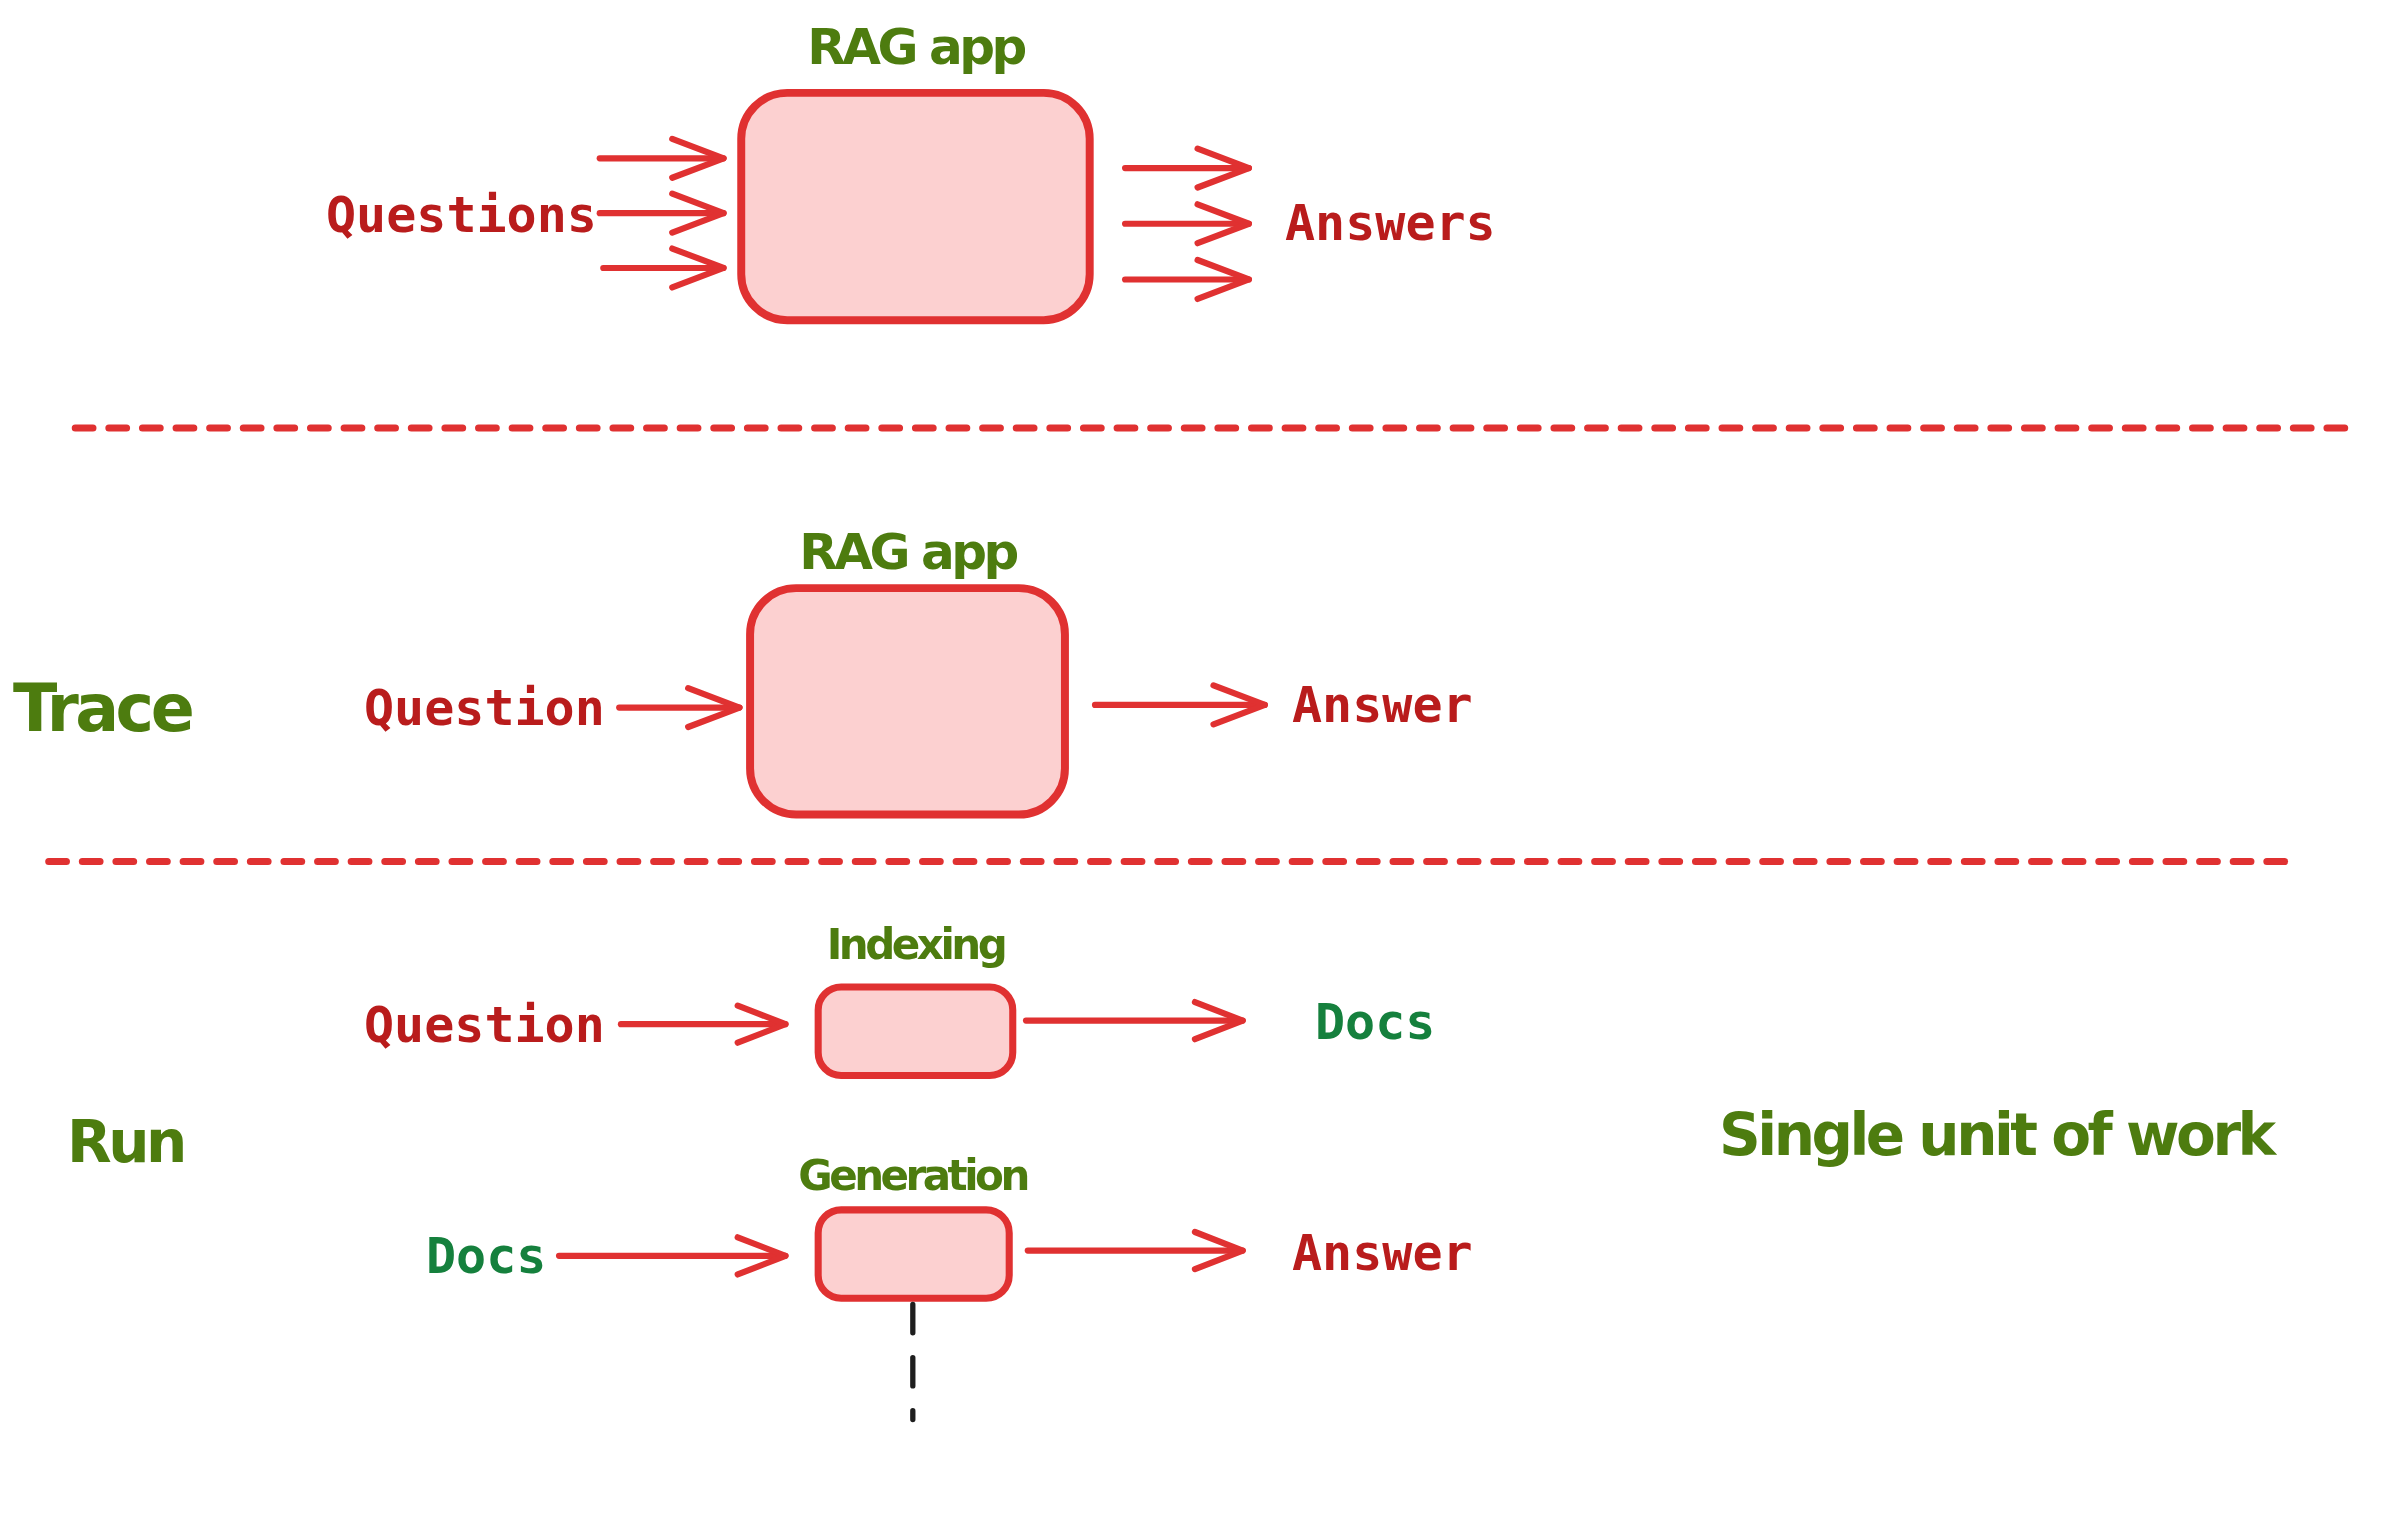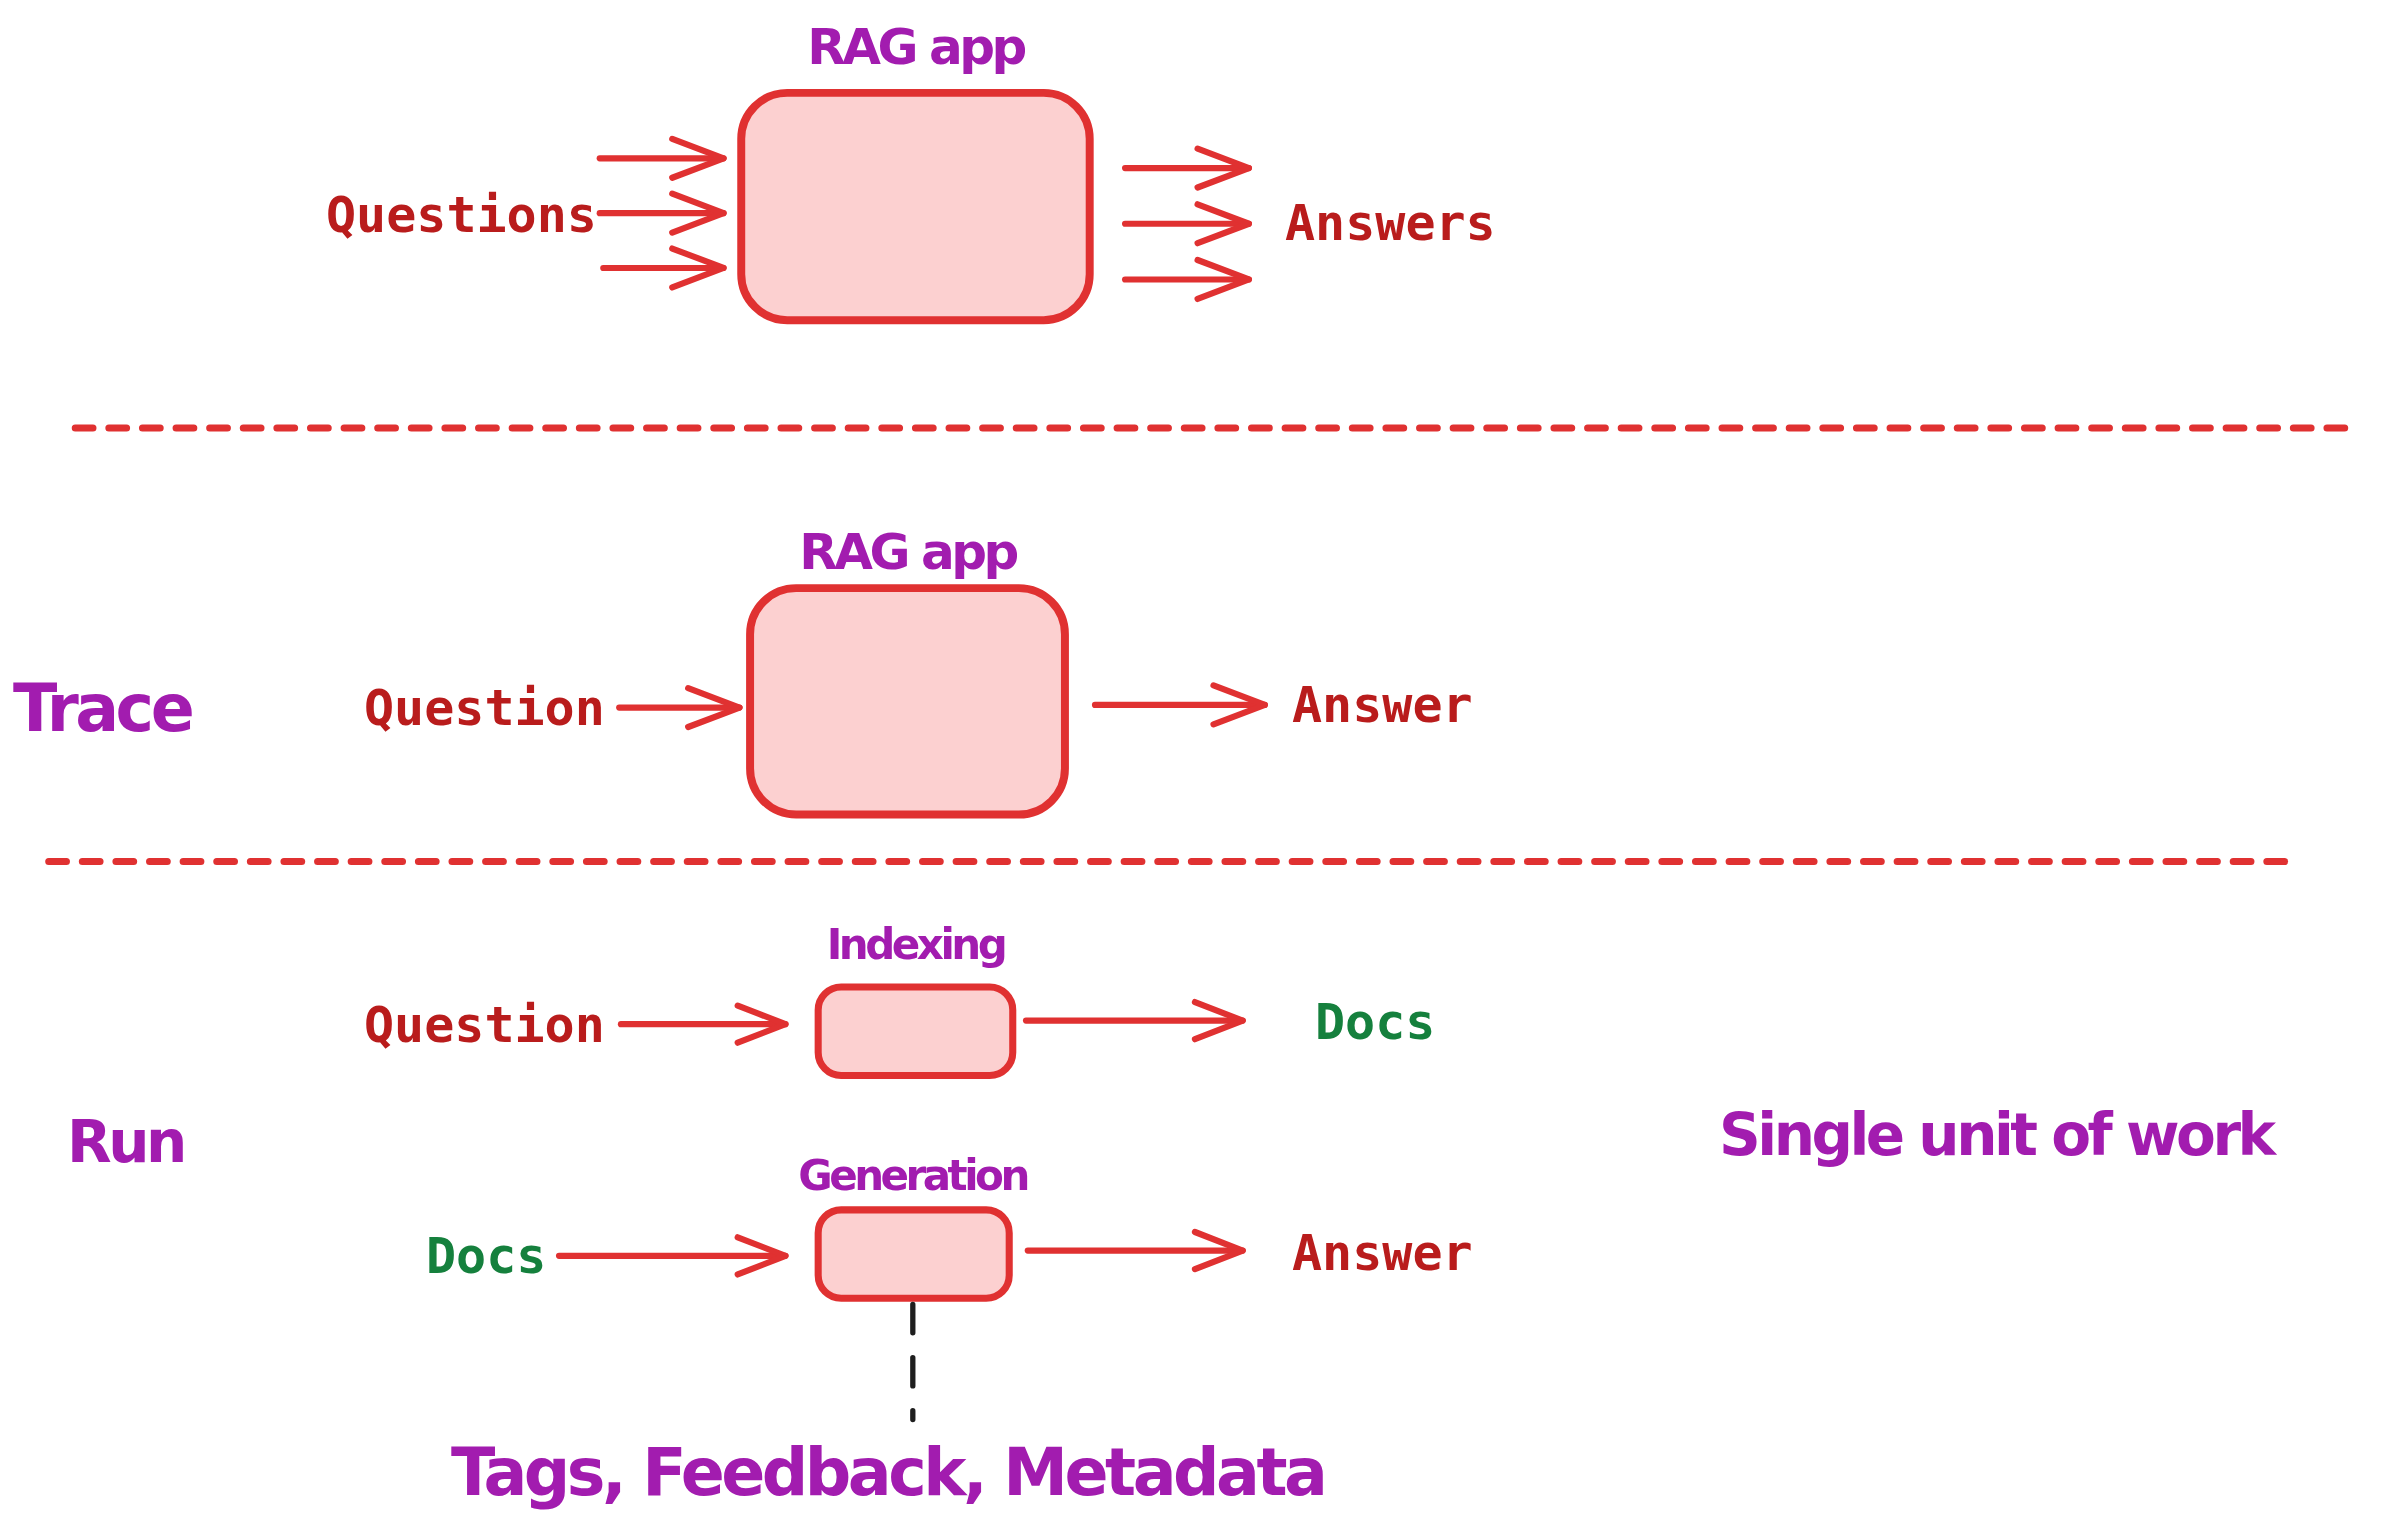--- a/index.html
+++ b/index.html
@@ -20,21 +20,21 @@
     left: 0; top: 0;
     width: 2389px;
     height: 1538px;
   }
   .txt {
     position: absolute;
     line-height: 1;
     white-space: nowrap;
   }
   .hand {
-    color: #a21caf;
+    color: #4d7c0f;
     font-family: "DejaVu Sans", sans-serif;
     font-weight: bold;
     letter-spacing: -3.5px;
   }
   .hand-lg  { font-size: 65px; }
   .hand-md  { font-size: 58px; }
   .hand-box { font-size: 50px; }
   .hand-sm  { font-size: 42px; }
   .mono {
     color: #b91c1c;
@@ -123,16 +123,15 @@
 
   <div class="txt hand hand-sm center" style="left:783px; top:924px; width:265px;">Indexing</div>
   <div class="txt mono" style="left:364px; top:1000px;">Question</div>
   <div class="txt mono mono-red" style="left:1315px; top:997px;">Docs</div>
 
   <div class="txt hand hand-sm center" style="left:780px; top:1155px; width:265px;">Generation</div>
   <div class="txt mono mono-red" style="left:426px; top:1231px;">Docs</div>
   <div class="txt mono" style="left:1292px; top:1228px;">Answer</div>
 
   <div class="txt hand hand-md" style="left:1719px; top:1106px;">Single unit of work</div>
-  <div class="txt hand hand-lg" style="left:451px; top:1440px;">Tags, Feedback, Metadata</div>
 
 </div>
 
 
 </body></html>

